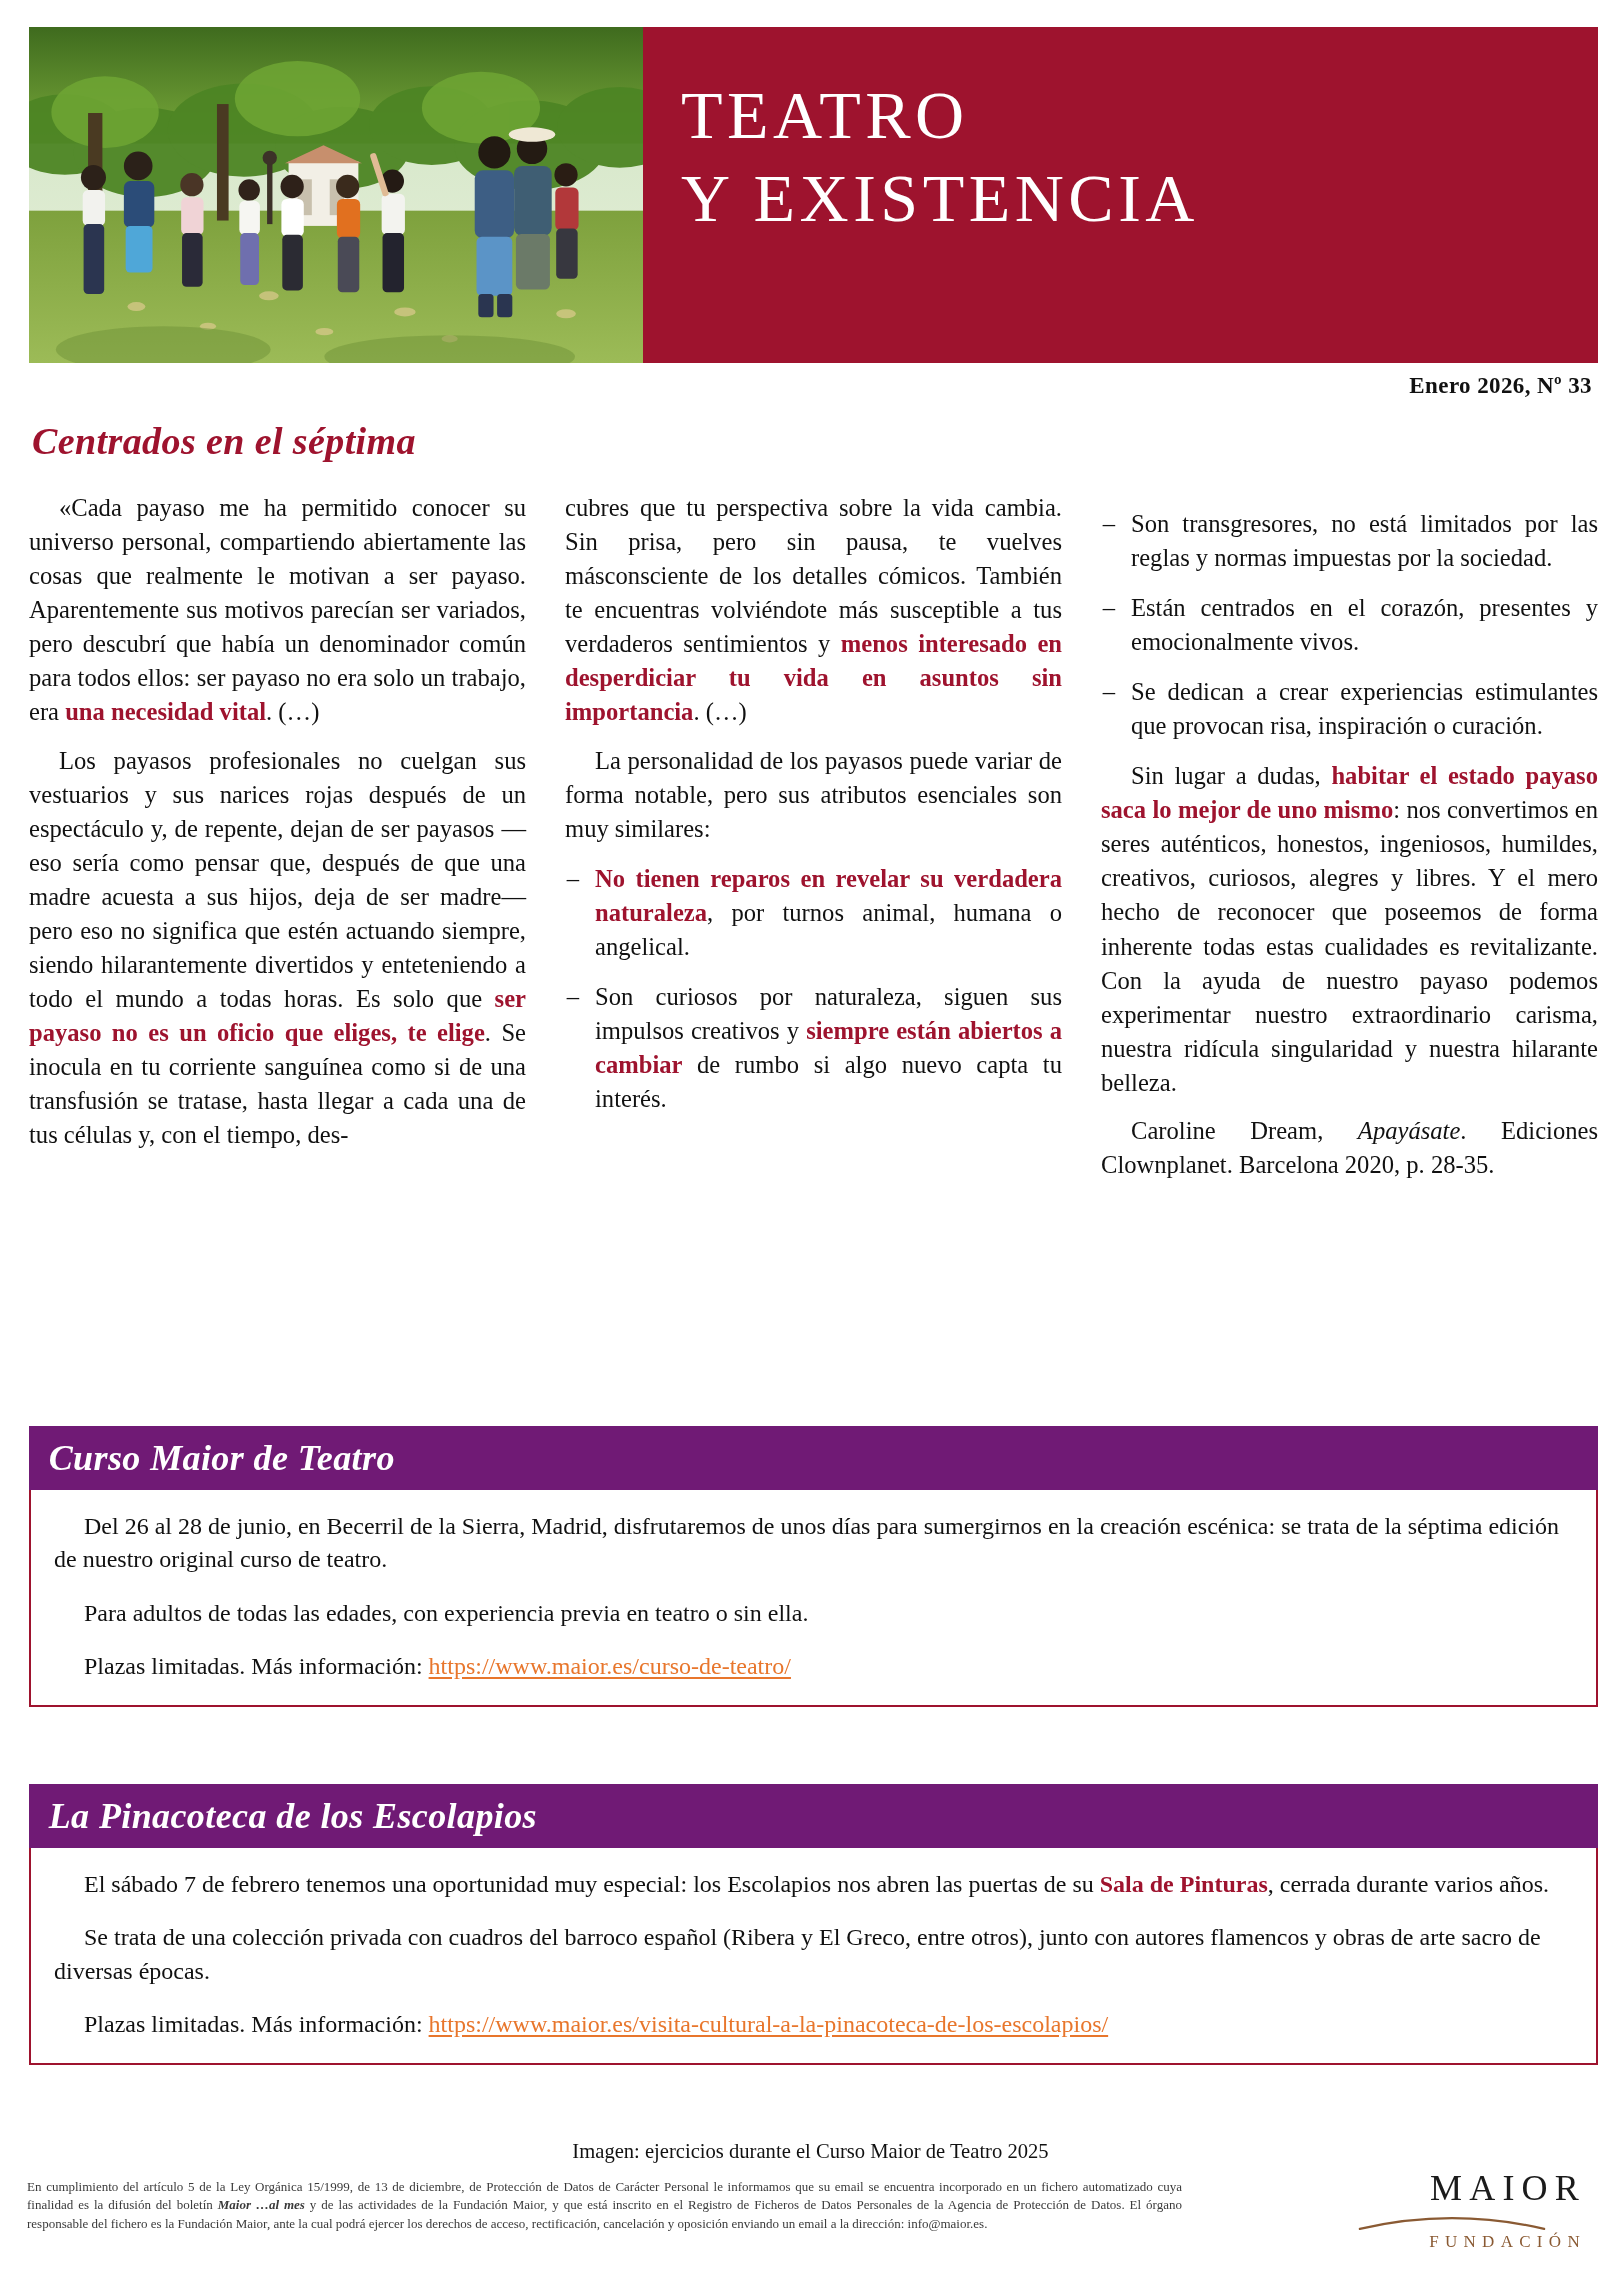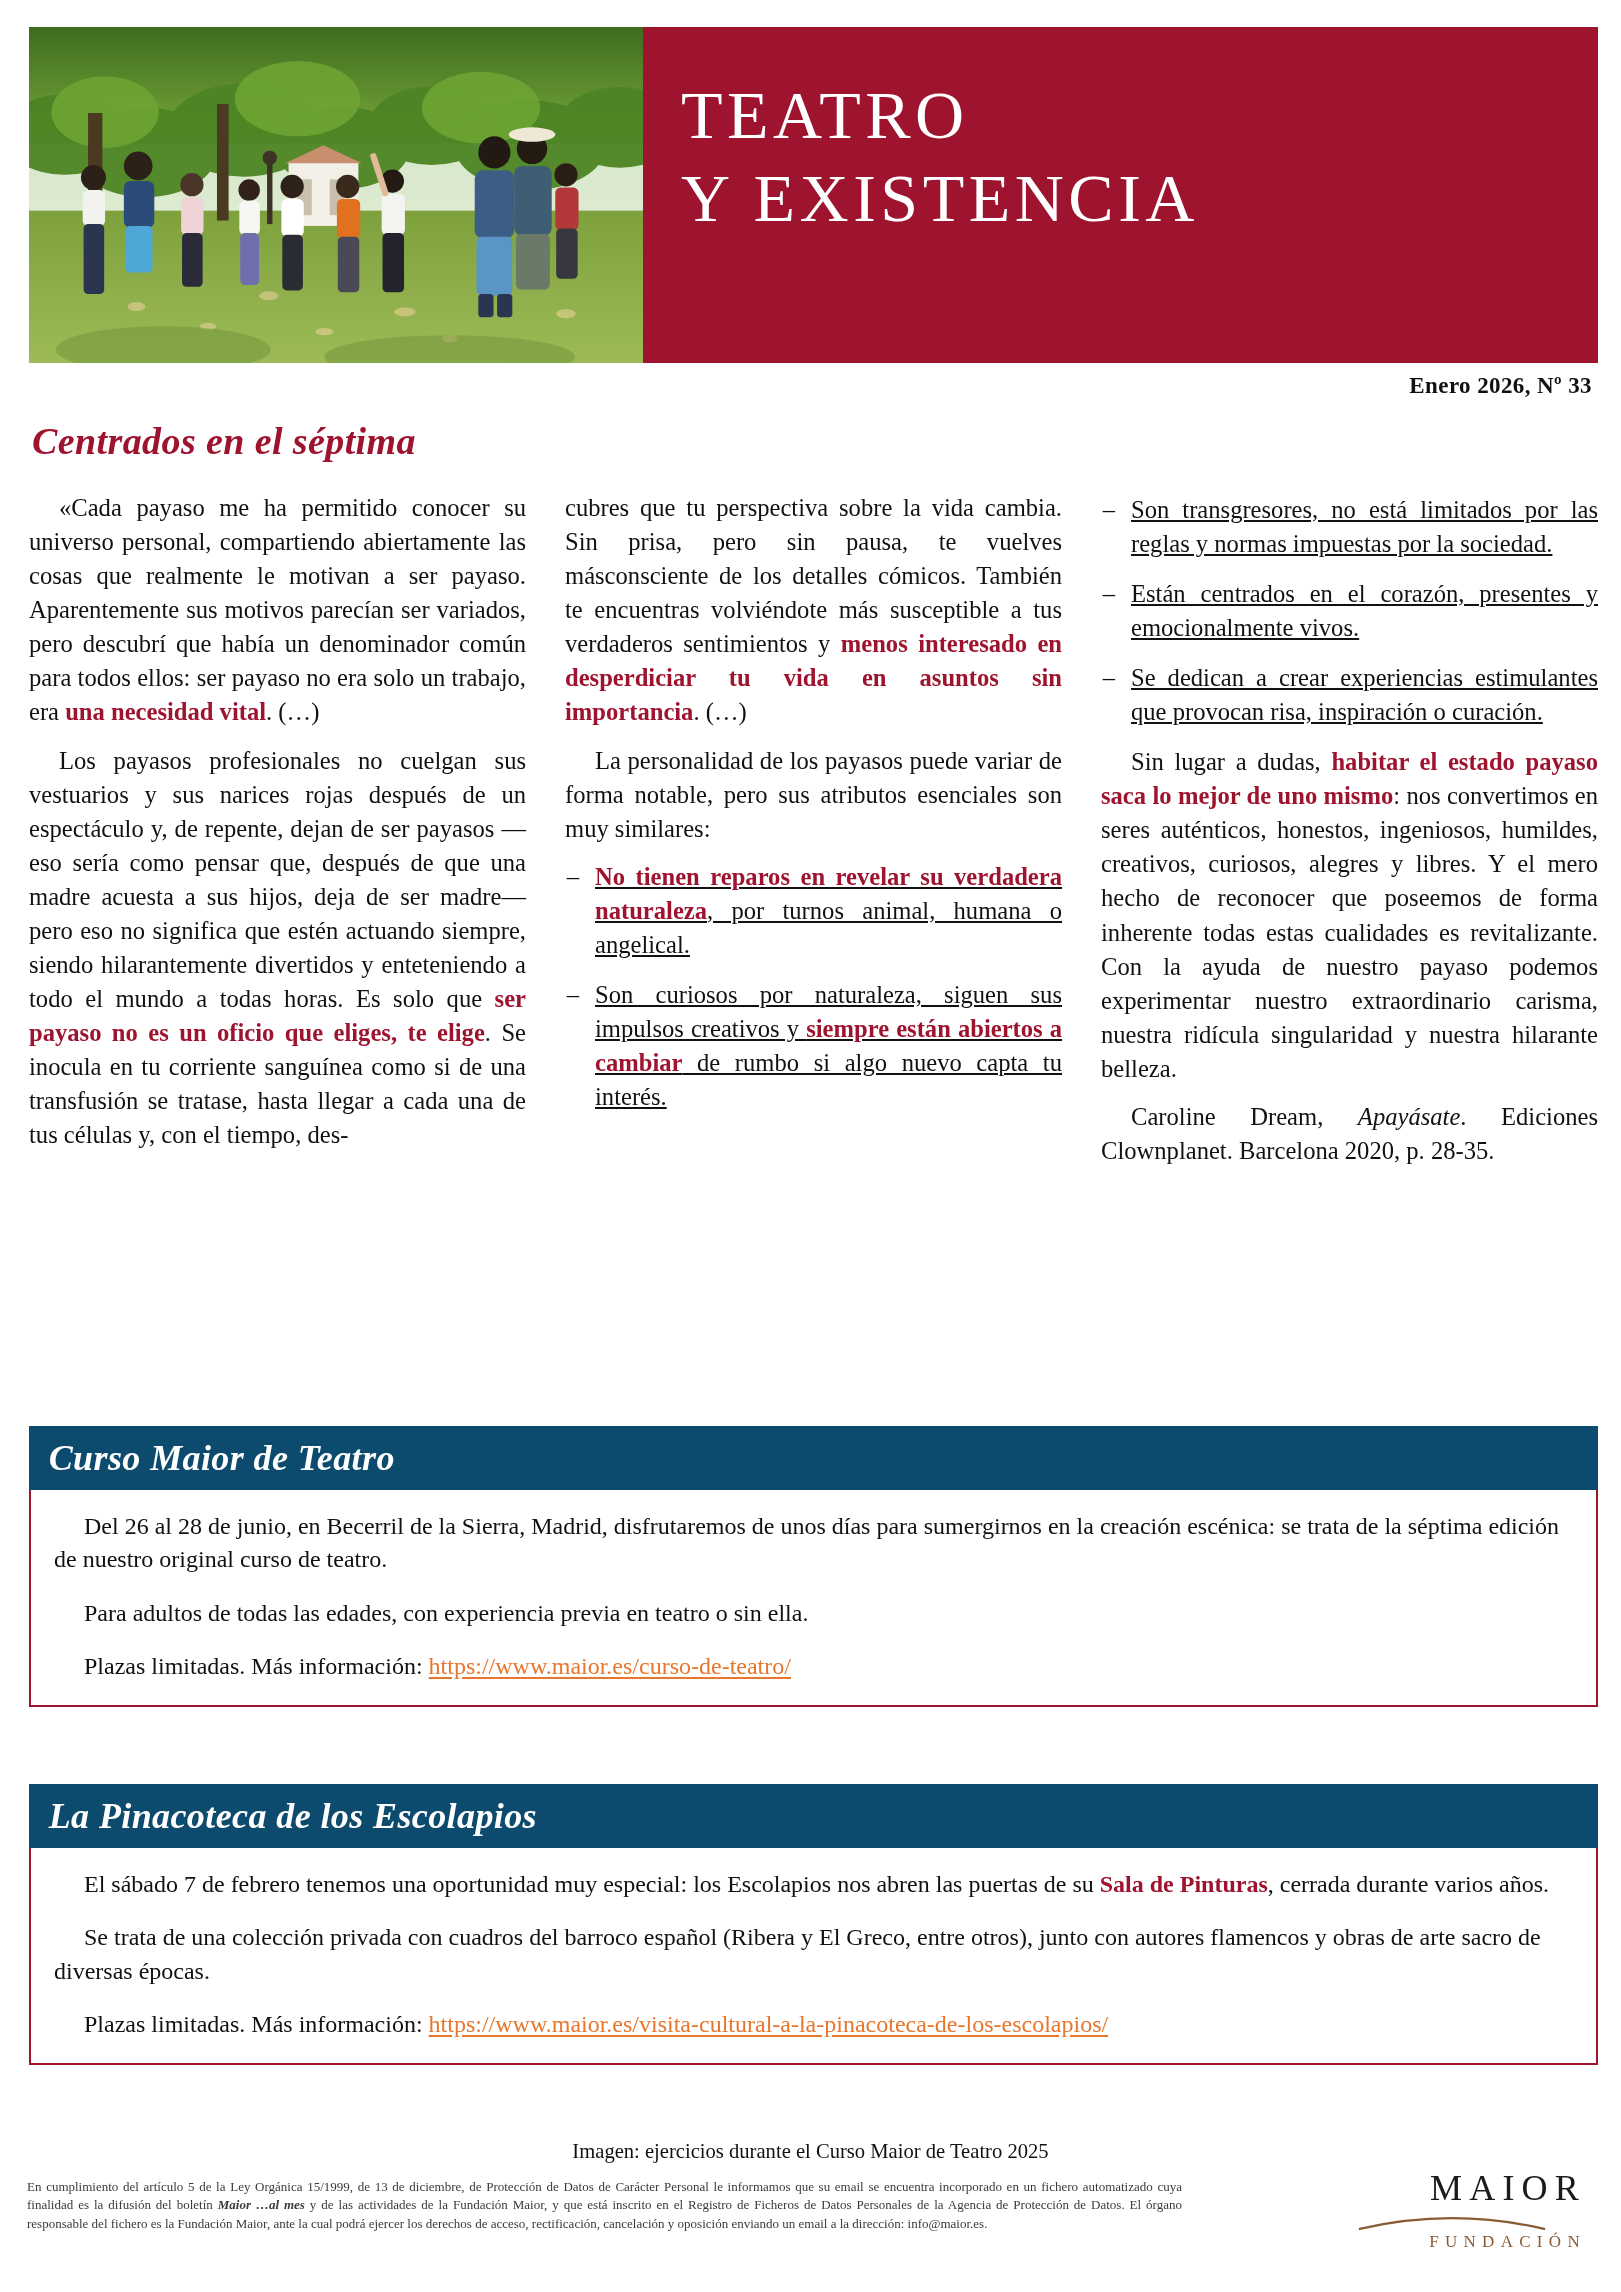--- a/index.html
+++ b/index.html
@@ -110,23 +110,22 @@
   .col p.noindent { text-indent: 0; }
 
   .hl {
     color: #9e132e;
     font-weight: 700;
   }
   em.it { font-style: italic; }
 
   ul.dashlist {
     list-style: none;
-    margin: 2px 0 9px 0;
+    margin: 16px 0 9px 0;
     padding: 0;
-    text-decoration: underline;
   }
   ul.dashlist li {
     position: relative;
     padding-left: 30px;
     margin-bottom: 16px;
     text-align: justify;
   }
   ul.dashlist li::before {
     content: "–";
     position: absolute;
@@ -135,21 +134,21 @@
   }
 
   
   .panel {
     position: absolute;
     left: 29px;
     width: 1569px;
     box-sizing: border-box;
   }
   .panel-header {
-    background: #0c4a6e;
+    background: #701a75;
     height: 64px;
     display: flex;
     align-items: center;
     padding-left: 19.7px;
     box-sizing: border-box;
   }
   .panel-header h2 {
     margin: 0;
     color: #ffffff;
     font-style: italic;

